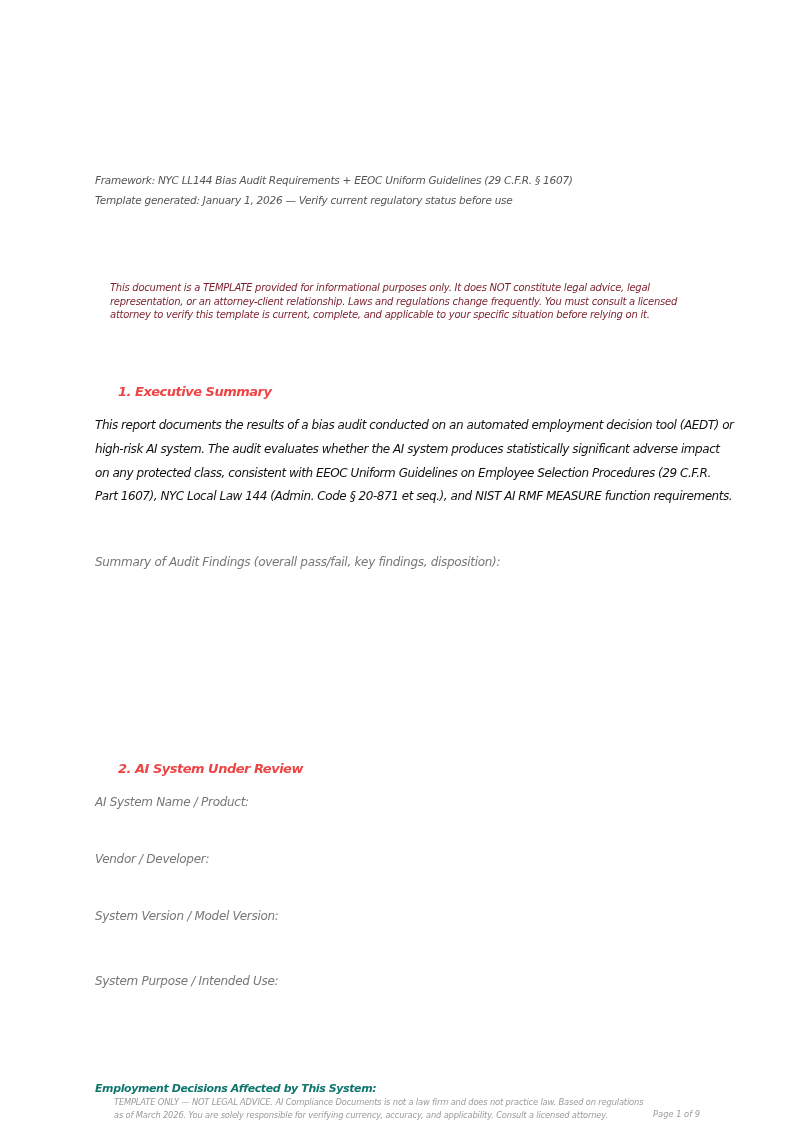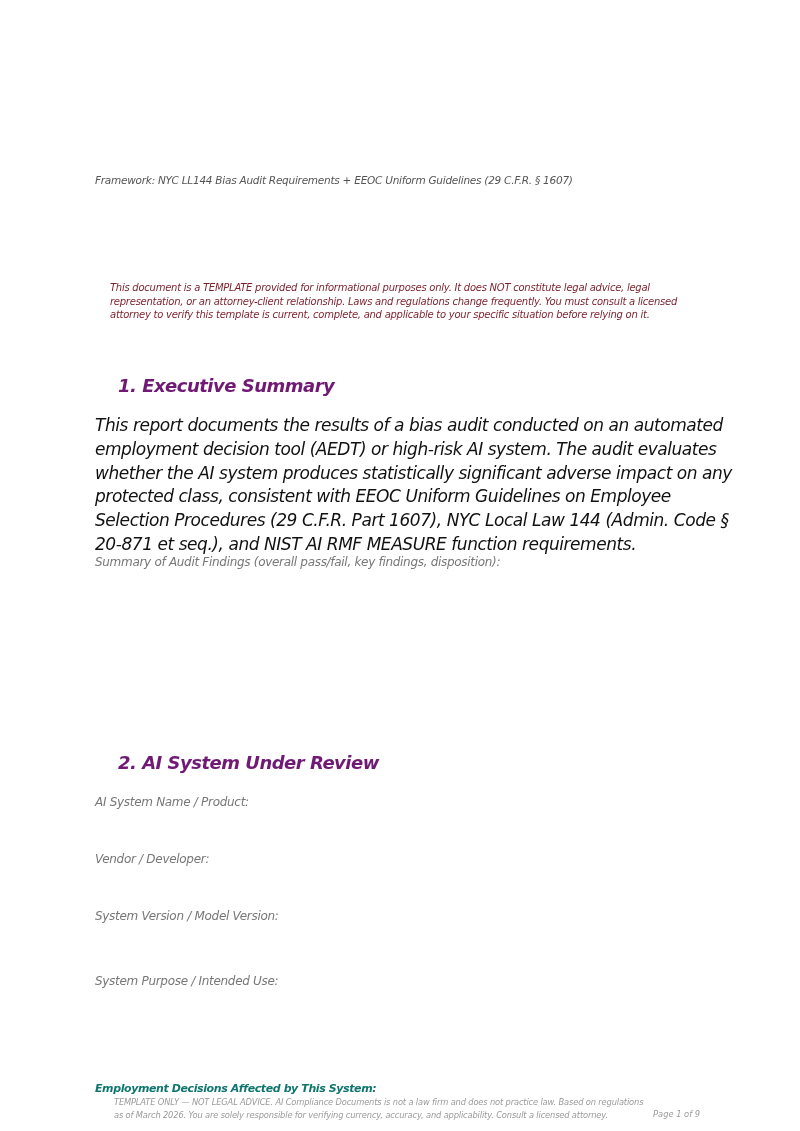--- a/index.html
+++ b/index.html
@@ -49,35 +49,36 @@
     .notice-body {
       font-size: 10px;
       line-height: 13.5px;
       letter-spacing: -0.25px;
       color: #7a1f2b;
     }
 
     .h1 {
       position: absolute;
       left: 118px;
-      font-size: 18px;
+      font-size: 13px;
       font-weight: bold;
-      color: #701a75;
+      color: #ef4444;
       letter-spacing: -0.5px;
       white-space: nowrap;
+      margin-top: 9px;
     }
     .h1.s1 { top: 359px; }
     .h1.s2 { top: 736px; }
 
     .body-text {
       position: absolute;
       left: 95px;
       top: 398px;
       width: 640px;
-      font-size: 17px;
+      font-size: 12px;
       line-height: 23.8px;
       color: #111111;
       letter-spacing: -0.45px;
     }
 
     .field-label {
       position: absolute;
       left: 95px;
       font-size: 12px;
       color: #777777;
@@ -134,20 +135,21 @@
       white-space: nowrap;
     }
   </style>
 </head>
 <body>
 
 <div class="page">
 
   <div class="meta">
     <div>Framework: NYC LL144 Bias Audit Requirements + EEOC Uniform Guidelines (29 C.F.R. § 1607)</div>
+    <div>Template generated: January 1, 2026 — Verify current regulatory status before use</div>
   </div>
 
   <div class="notice">
     <div class="notice-body">This document is a TEMPLATE provided for informational purposes only. It does NOT constitute legal advice, legal representation, or an attorney-client relationship. Laws and regulations change frequently. You must consult a licensed attorney to verify this template is current, complete, and applicable to your specific situation before relying on it.</div>
   </div>
 
   <div class="h1 s1">1. Executive Summary</div>
 
   <div class="body-text">This report documents the results of a bias audit conducted on an automated employment decision tool (AEDT) or high-risk AI system. The audit evaluates whether the AI system produces statistically significant adverse impact on any protected class, consistent with EEOC Uniform Guidelines on Employee Selection Procedures (29 C.F.R. Part 1607), NYC Local Law 144 (Admin. Code § 20-871 et seq.), and NIST AI RMF MEASURE function requirements.</div>
 

